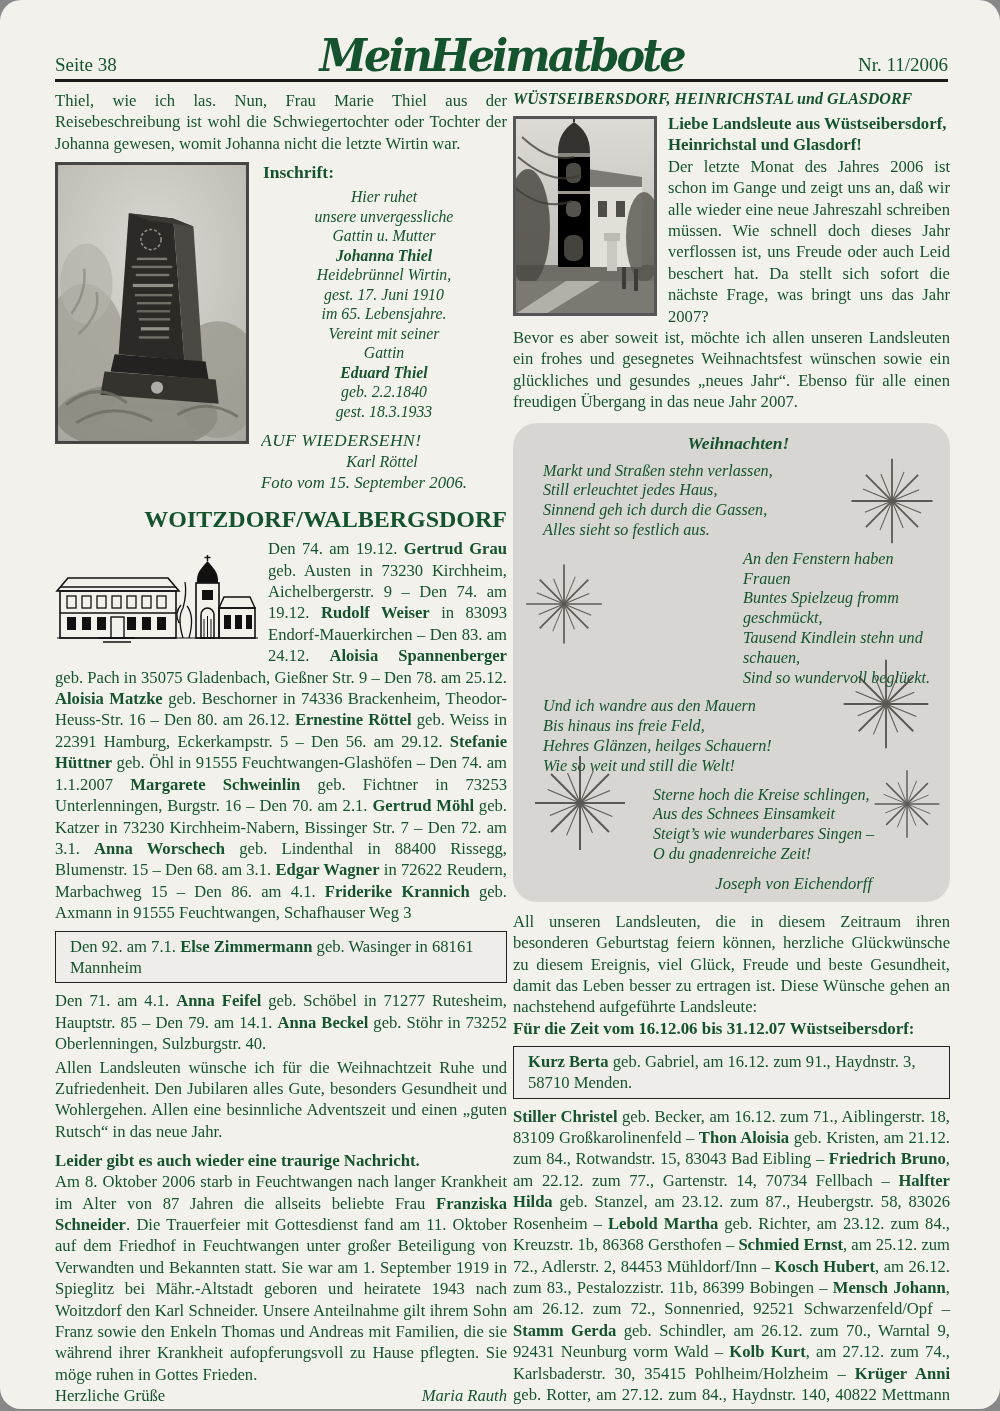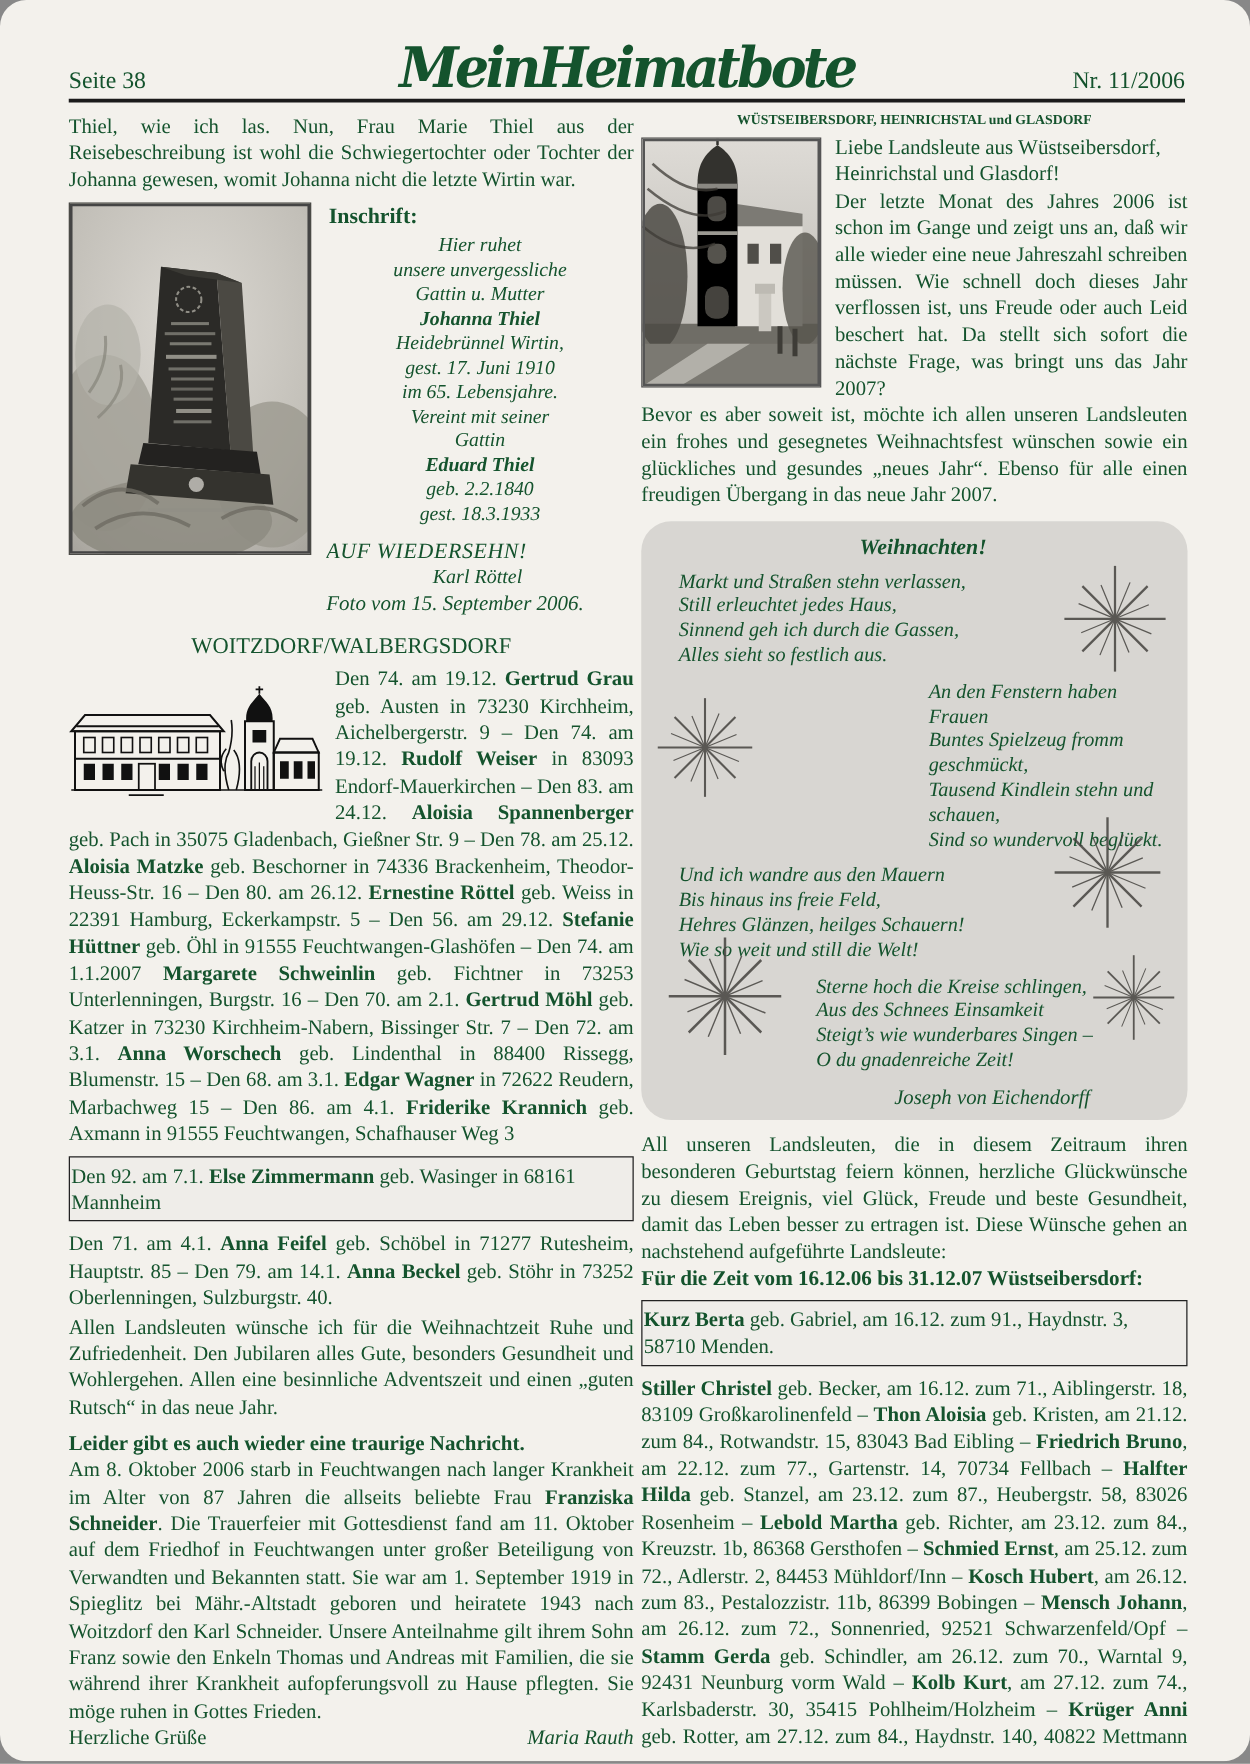--- a/index.html
+++ b/index.html
@@ -23,32 +23,32 @@
   .inschrift-row{display:flow-root;margin-top:6px;}
   .grave-photo{float:left;width:192px;height:280px;margin:2px 12px 0 0;border:1px solid #4a4a46;background:#cfccc6;}
   .inschrift-body{overflow:hidden;}
   .inschrift-title{font-size:17.5px;font-weight:bold;margin:2px 0 4px 2px;}
   .inschrift-lines{font-style:italic;text-align:center;font-size:15.8px;line-height:19.5px;}
   .inschrift-lines div{white-space:nowrap;}
   .farewell{font-style:italic;text-align:left;font-size:17.5px;margin-top:9px;letter-spacing:.5px;}
   .insc-author{font-style:italic;text-align:center;font-size:16px;padding-right:4px;margin-top:2px;}
   .photo-caption{font-style:italic;font-size:16.8px;margin-top:2px;text-align:left;}
   
-  .sec-head-left{font-size:18px;font-weight:normal;text-align:center;margin:13px 0 5px;}
-  .sec-head-right{font-size:11px;font-weight:bold;text-align:center;margin:0 0 5px;}
+  .sec-head-left{font-size:24px;font-weight:bold;text-align:right;margin:13px 0 5px;}
+  .sec-head-right{font-size:16px;font-weight:bold;text-align:left;margin:0 0 5px;font-style:italic;}
   .village-art{float:left;width:203px;height:94px;margin:15px 10px 3px 0;}
   
-  .plain-box{border:1.5px solid #222;padding:4px 1px;margin:7px 0;background:#efede9;}
+  .plain-box{border:1.5px solid #222;padding:4px 14px;margin:7px 0;background:#efede9;}
   
   .sad-head{font-size:16.8px;font-weight:bold;margin-top:9px;}
   .signoff-row{display:flex;justify-content:space-between;font-size:16.6px;margin-top:1px;}
   .signoff-author{font-style:italic;}
   
   .church-photo{float:left;width:142px;height:198px;margin:3px 11px 3px 0;border:1px solid #555;background:#cfccc6;}
-  .greeting{font-size:16.8px;font-weight:normal;line-height:21.4px;margin:0;text-align:left;}
+  .greeting{font-size:16.8px;font-weight:bold;line-height:21.4px;margin:0;text-align:left;}
   
   .poem-box{position:relative;background:#d8d6d2;border-radius:24px;margin:10px 0 9px;
             padding:10px 16px 8px 30px;}
   .poem-title{text-align:center;font-weight:bold;font-style:italic;font-size:17.5px;margin-bottom:8px;}
   .stanza{font-style:italic;font-size:16.2px;line-height:19.8px;margin-bottom:9px;}
   .stanza.ind{margin-left:200px;} .stanza.ind2{margin-left:110px;}
   .poem-attr{font-style:italic;font-size:16.6px;text-align:right;padding-right:62px;margin-top:2px;}
   .star{position:absolute;opacity:.85;}
   .star.s1{top:7%;right:3%;width:90px;height:90px;}
   .star.s2{top:29%;left:2%;width:84px;height:84px;}

